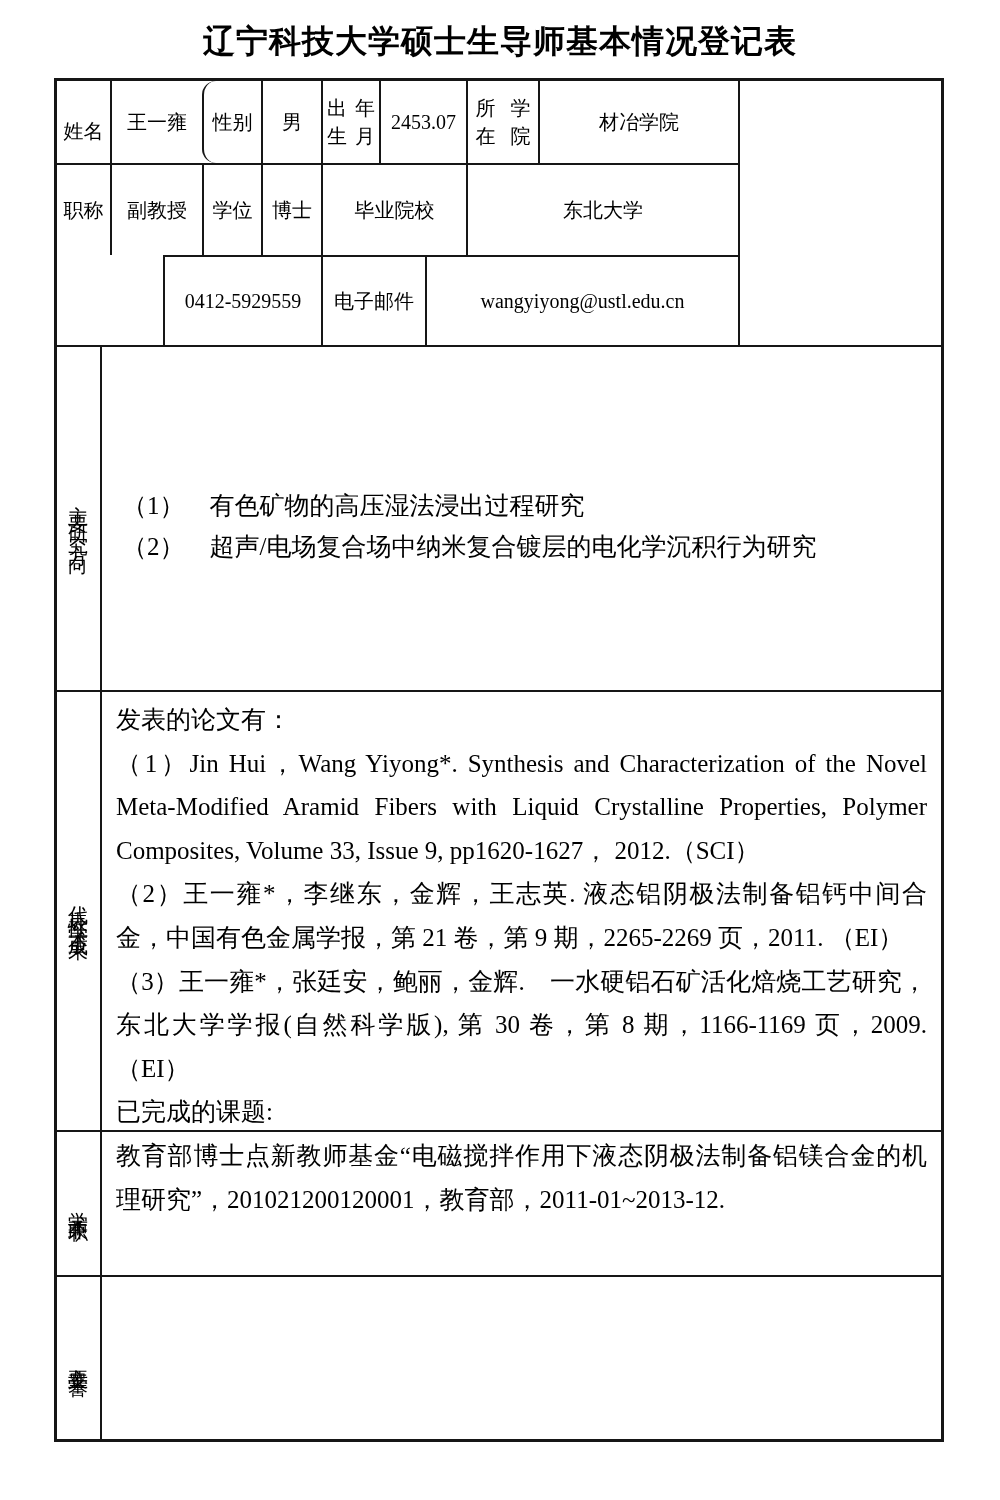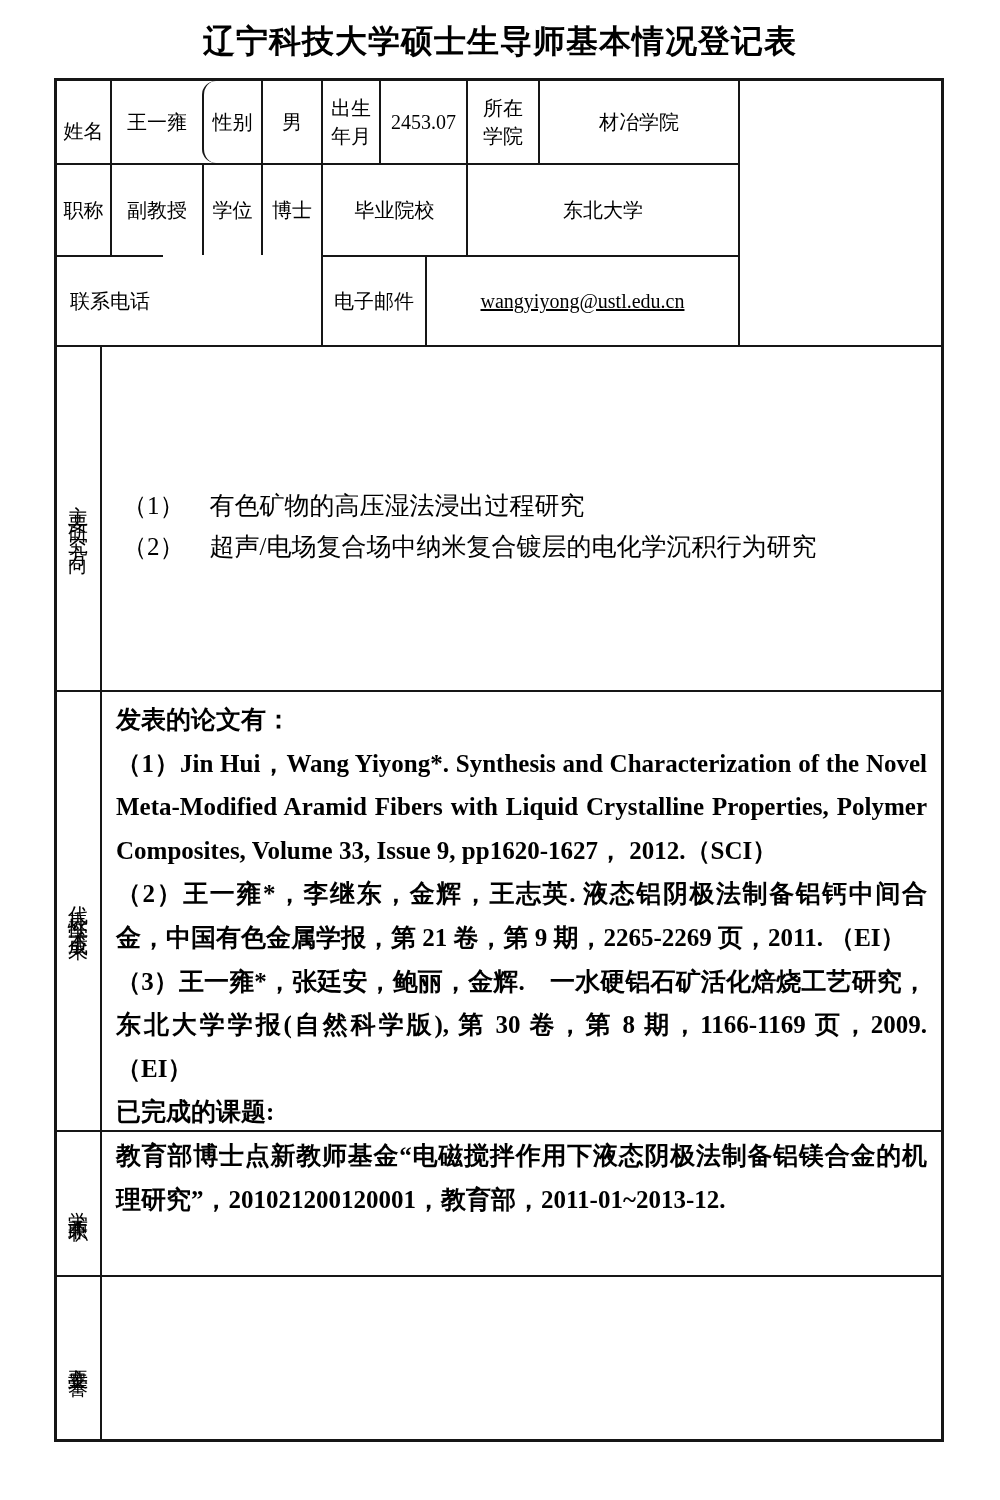--- a/index.html
+++ b/index.html
@@ -10,23 +10,23 @@
   .page-title { position:absolute; top:20px; left:0; width:1000px; text-align:center;
                 font-size:32px; font-weight:bold; letter-spacing:1px; }
 
   #info-table { position:absolute; left:54px; top:78px; width:890px; height:1364px;
                 border:3px solid #161616; }
 
   .cell { position:absolute; display:flex; align-items:center; justify-content:center;
           font-size:20px; line-height:26px; text-align:center; }
   .bl { border-left:2px solid #161616; }
   .bt { border-top:2px solid #161616; }
-  .two-line { flex-direction:column; line-height:28px; }
+  .two-line { flex-direction:row; line-height:28px; }
 
-  .email { text-decoration:underline; font-size:20px; }
+  .email { font-size:20px; }
 
   
   .vtext { writing-mode:vertical-lr; text-orientation:upright; font-size:20px; }
   .v6 { letter-spacing:10px; }
   .v7 { letter-spacing:6px; }
   .v4a { letter-spacing:4px; }
   .v4b { letter-spacing:3px; }
 
   
   .ccell { position:absolute; font-size:25px; }
@@ -59,42 +59,42 @@
     </div>
     <div class="cell bl" style="left:481px;top:0;width:200px;height:82px;">材冶学院</div>
 
     <div class="cell bt" style="left:0;top:82px;width:53px;height:92px;">职称</div>
     <div class="cell bl bt" style="left:53px;top:82px;width:92px;height:92px;">副教授</div>
     <div class="cell bl bt" style="left:145px;top:82px;width:59px;height:92px;">学位</div>
     <div class="cell bl bt" style="left:204px;top:82px;width:60px;height:92px;">博士</div>
     <div class="cell bl bt" style="left:264px;top:82px;width:145px;height:92px;">毕业院校</div>
     <div class="cell bl bt" style="left:409px;top:82px;width:272px;height:92px;">东北大学</div>
 
-    <div class="cell bt" style="left:0;top:174px;width:106px;height:90px;">联系电话</div>
+    <div class="cell bl bt" style="left:106px;top:174px;width:158px;height:90px;">0412-5929559</div>
     <div class="cell bl bt" style="left:264px;top:174px;width:104px;height:90px;">电子邮件</div>
     <div class="cell bl bt" style="left:368px;top:174px;width:313px;height:90px;">
       <span class="email">wangyiyong@ustl.edu.cn</span>
     </div>
 
     <div class="cell bl" style="left:681px;top:0;width:203px;height:264px;">
       
     </div>
 
     <div class="cell bt" style="left:0;top:264px;width:43px;height:345px;">
       <span class="vtext v6">主要研究方向</span>
     </div>
     <div class="ccell bl bt research-content" style="left:43px;top:264px;width:841px;height:345px;">
       <div class="line">（1）　有色矿物的高压湿法浸出过程研究</div>
       <div class="line">（2）　超声/电场复合场中纳米复合镀层的电化学沉积行为研究</div>
     </div>
 
     <div class="cell bt" style="left:0;top:609px;width:43px;height:440px;">
       <span class="vtext v7">代表性学术成果</span>
     </div>
-    <div class="ccell bl bt achv-content" style="left:43px;top:609px;width:841px;height:440px;font-weight:bold;">
+    <div class="ccell bl bt achv-content" style="left:43px;top:609px;width:841px;height:440px;">
       <div class="para">发表的论文有：</div>
       <div class="para">（1）Jin Hui，Wang Yiyong*. Synthesis and Characterization of the Novel Meta-Modified Aramid Fibers with Liquid Crystalline Properties, Polymer Composites, Volume 33, Issue 9, pp1620-1627， 2012.（SCI）</div>
       <div class="para">（2）王一雍*，李继东，金辉，王志英. 液态铝阴极法制备铝钙中间合金，中国有色金属学报，第 21 卷，第 9 期，2265-2269 页，2011. （EI）</div>
       <div class="para">（3）王一雍*，张廷安，鲍丽，金辉.　一水硬铝石矿活化焙烧工艺研究，东北大学学报(自然科学版), 第 30 卷，第 8 期，1166-1169 页，2009. （EI）</div>
       <div class="para">已完成的课题:</div>
       <div class="para">教育部博士点新教师基金“电磁搅拌作用下液态阴极法制备铝镁合金的机理研究”，201021200120001，教育部，2011-01~2013-12.</div>
     </div>
 
     <div class="cell bt" style="left:0;top:1049px;width:43px;height:145px;">
       <span class="vtext v4a">学术兼职</span>

